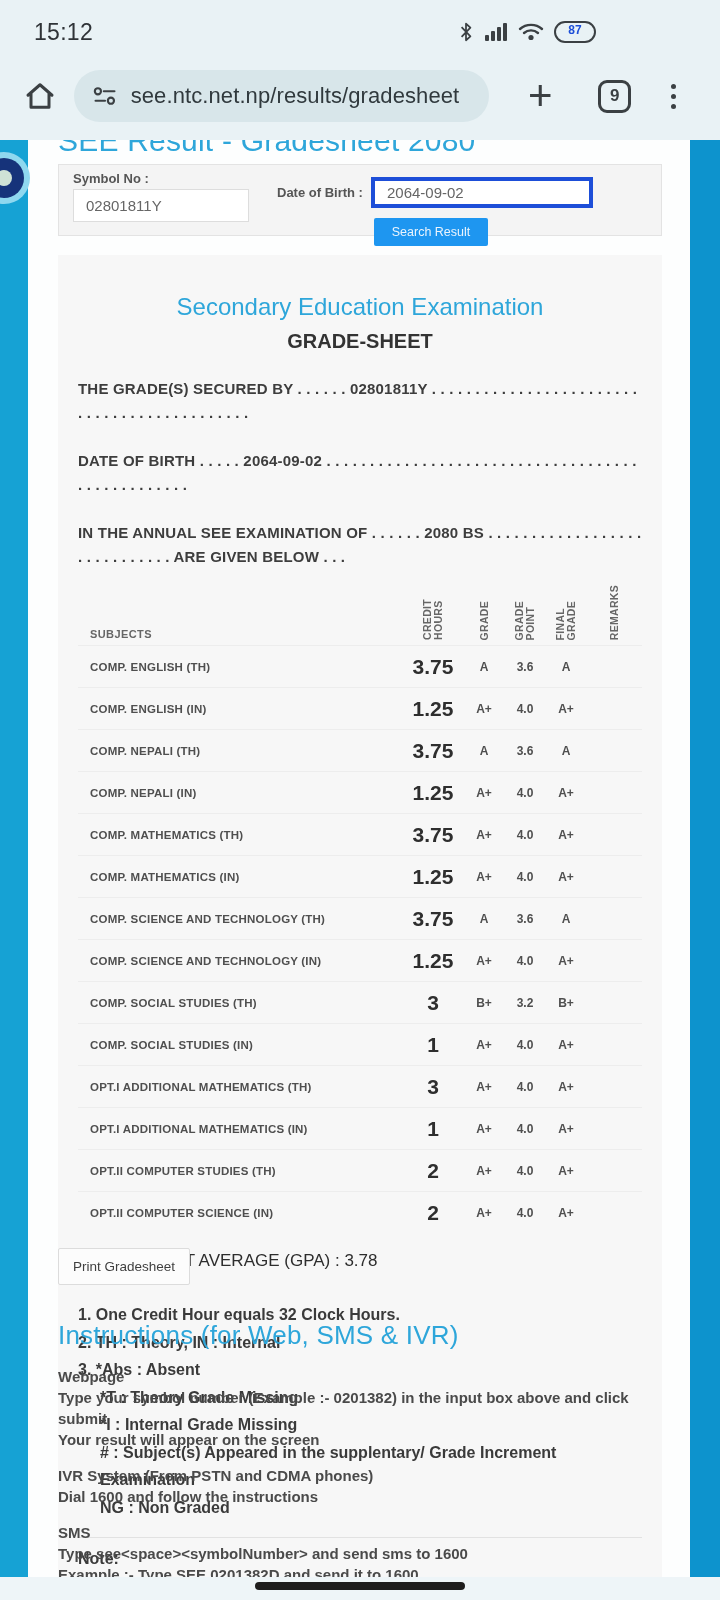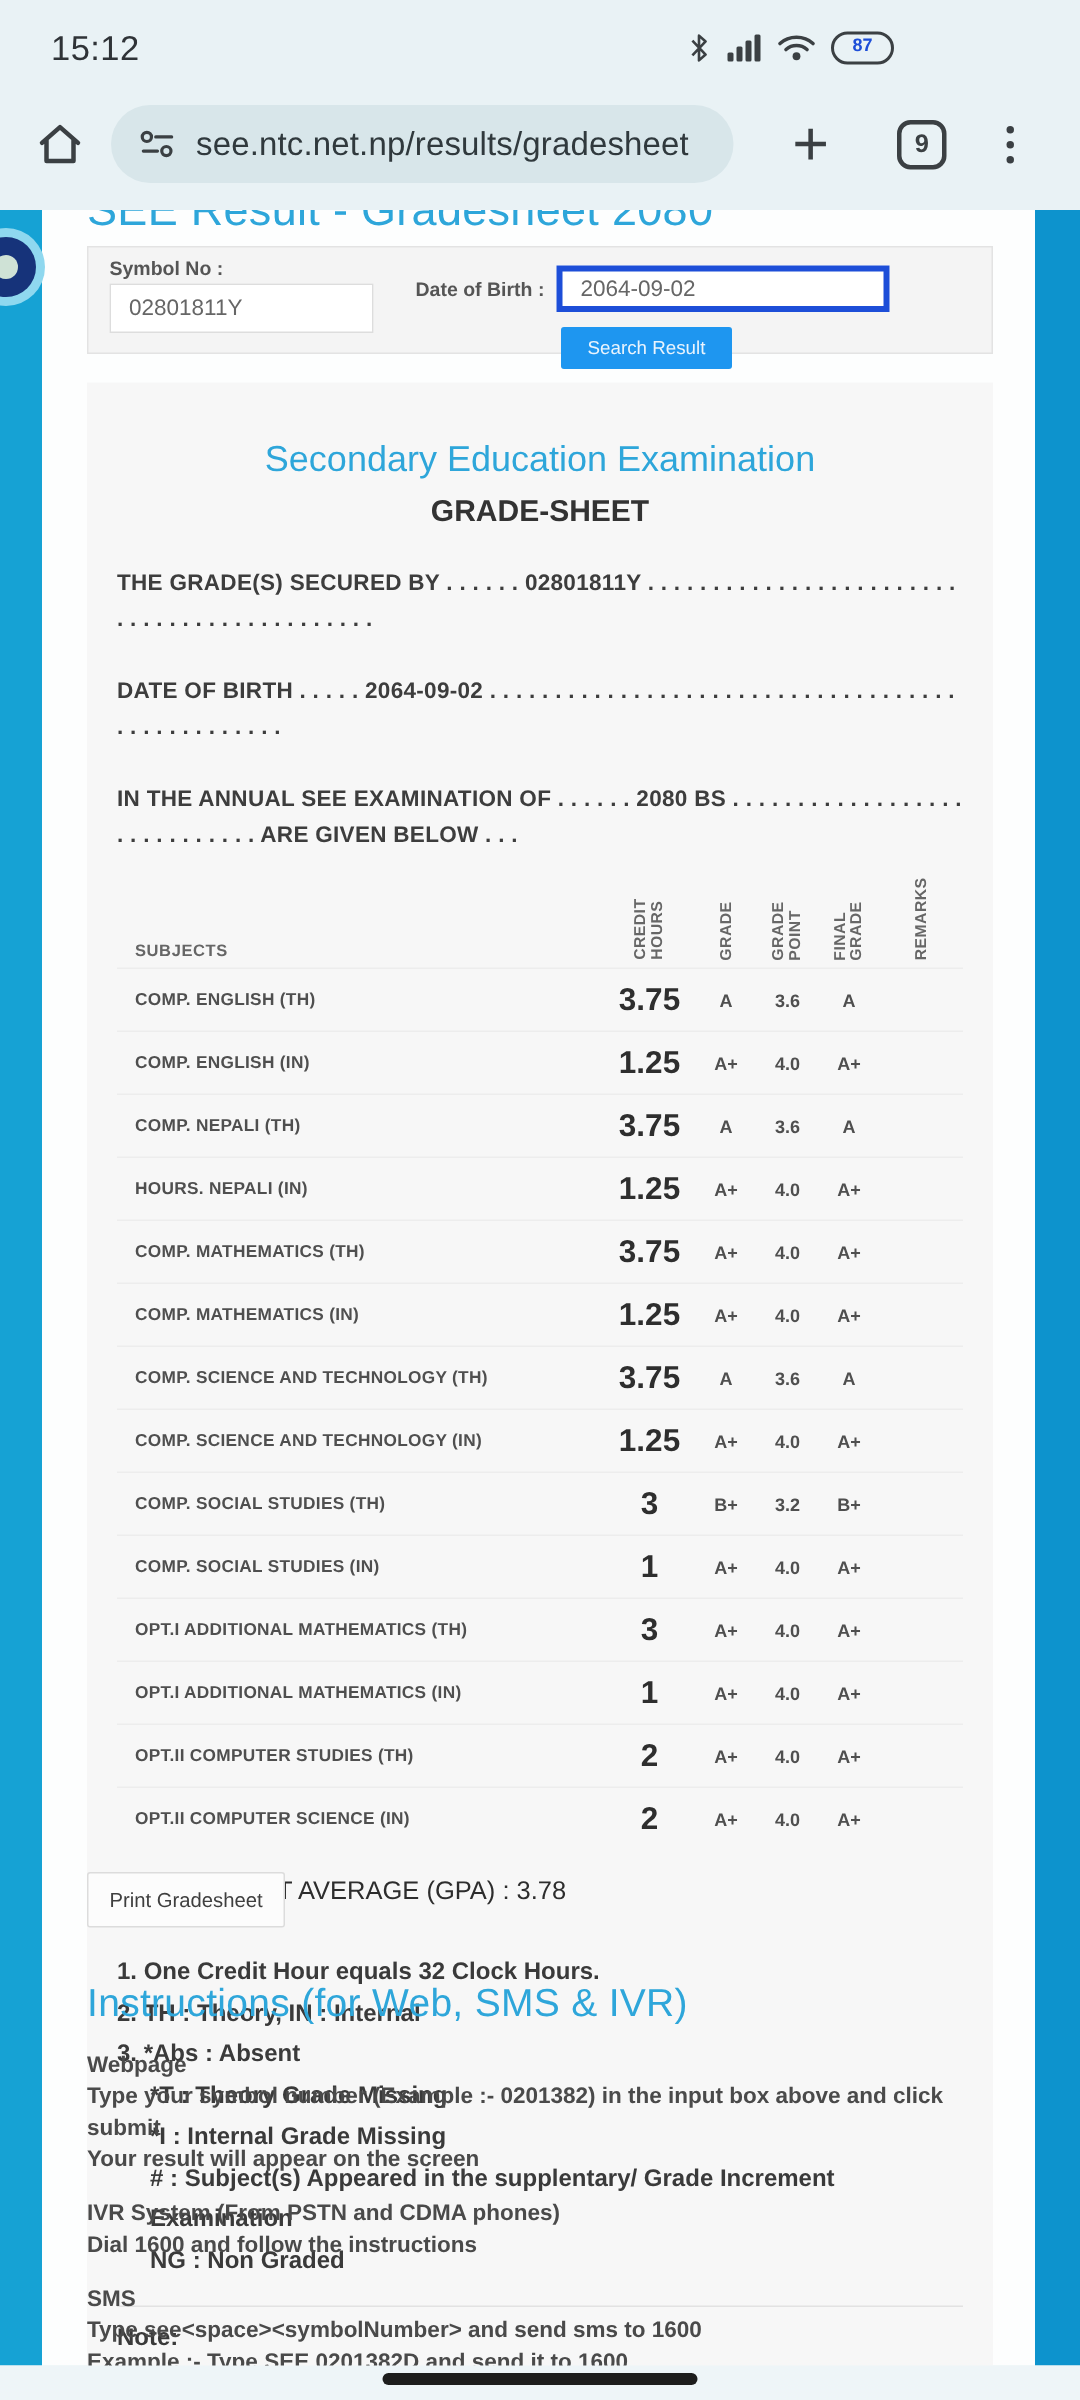--- a/index.html
+++ b/index.html
@@ -226,21 +226,21 @@
   <div class="trow">
     <div class="c-subj">COMP. NEPALI (TH)</div>
     <div class="c-credit">3.75</div>
     <div class="c-grade">A</div>
     <div class="c-point">3.6</div>
     <div class="c-final">A</div>
     <div class="c-remarks"></div>
   </div>
 
   <div class="trow">
-    <div class="c-subj">HOURS. NEPALI (IN)</div>
+    <div class="c-subj">COMP. NEPALI (IN)</div>
     <div class="c-credit">1.25</div>
     <div class="c-grade">A+</div>
     <div class="c-point">4.0</div>
     <div class="c-final">A+</div>
     <div class="c-remarks"></div>
   </div>
 
   <div class="trow">
     <div class="c-subj">COMP. MATHEMATICS (TH)</div>
     <div class="c-credit">3.75</div>

